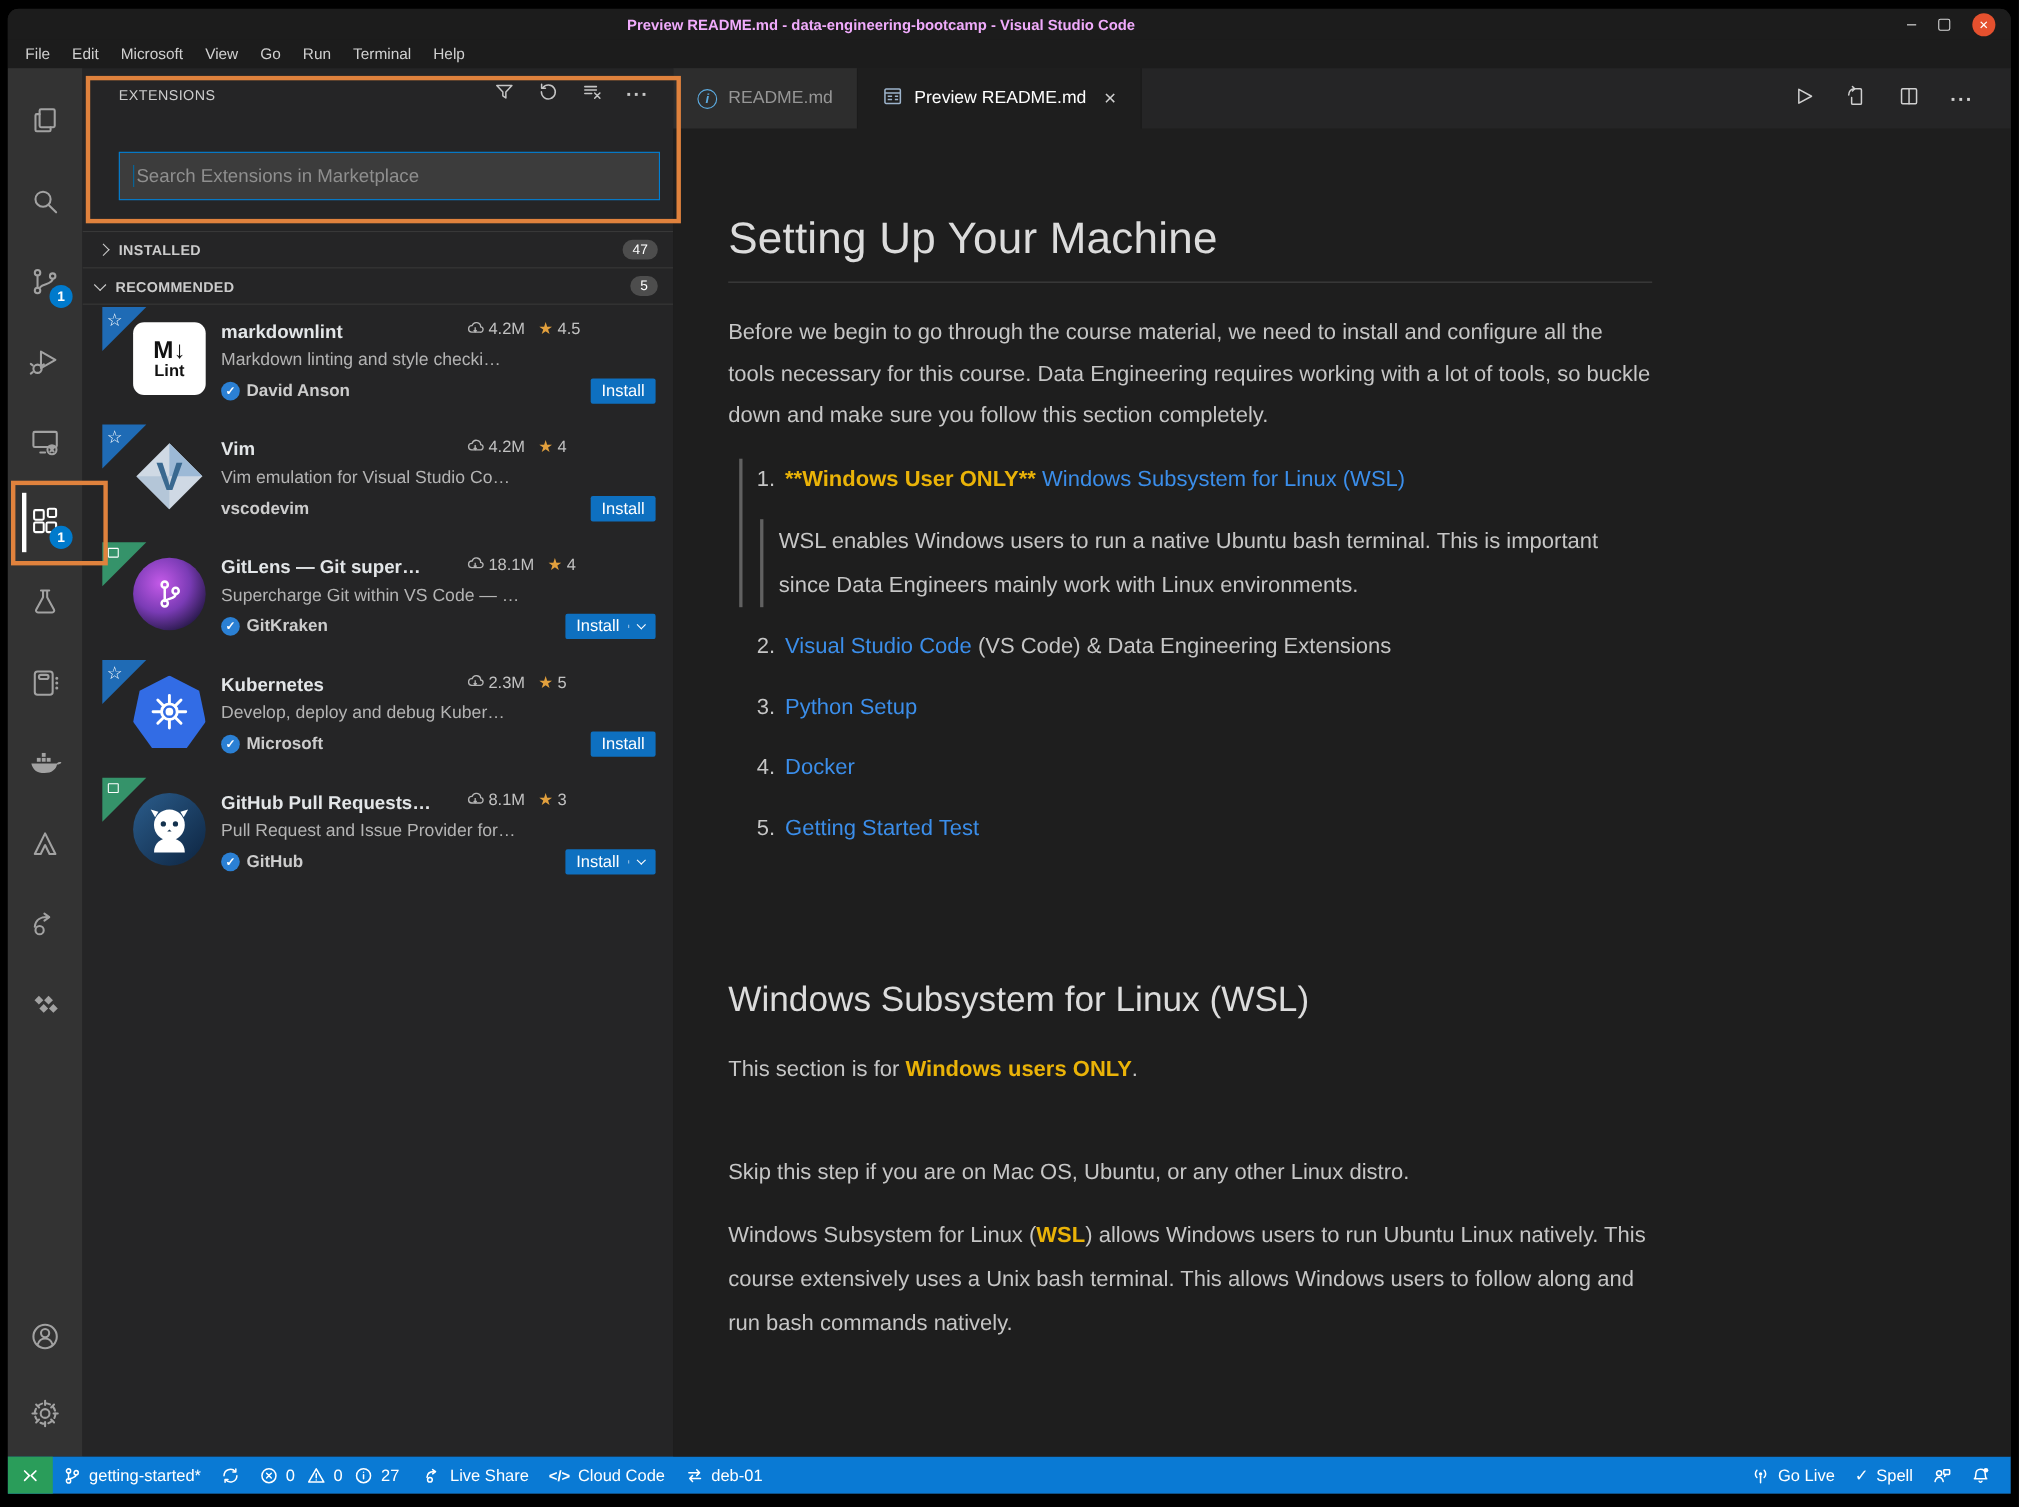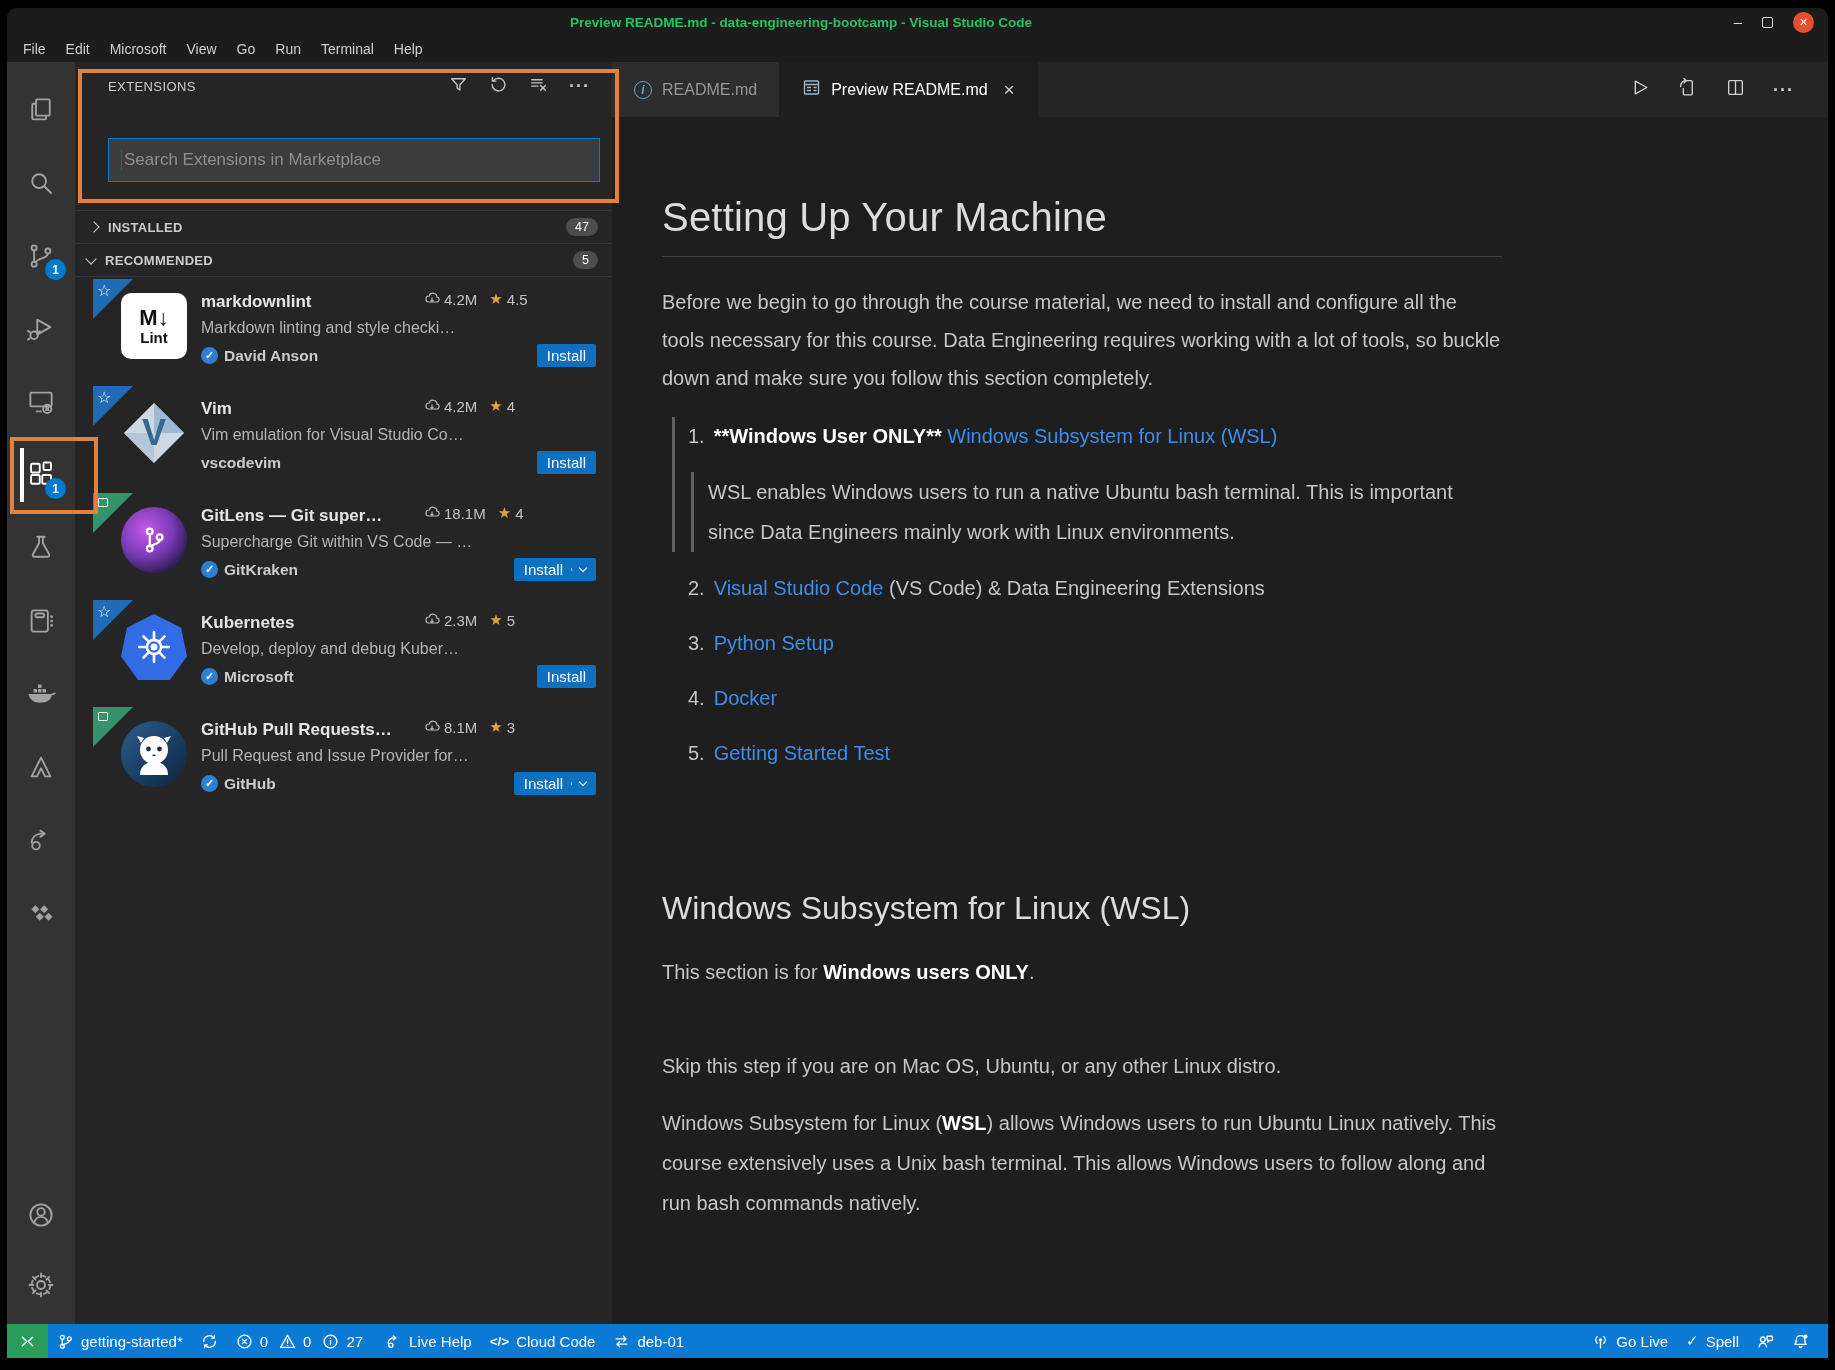--- a/index.html
+++ b/index.html
@@ -5,21 +5,21 @@
   * { margin:0; padding:0; box-sizing:border-box; }
   html,body { width:1835px; height:1370px; background:#000; overflow:hidden;
     font-family:"Liberation Sans", sans-serif; }
   .window { position:absolute; left:7px; top:8px; width:1821px; height:1350px;
     background:#1e1e1e; border-radius:10px 10px 0 0; overflow:hidden;
     display:flex; flex-direction:column; }
 
   
   .titlebar { height:28px; background:#1c1c1c; position:relative; flex:none; }
   .titlebar .title { position:absolute; left:0; top:0; width:1560px; height:28px;
-    line-height:30px; text-align:center; color:#22c55e; font-size:13.5px; font-weight:bold;padding-left:28px; }
+    line-height:30px; text-align:center; color:#f0abfc; font-size:13.5px; font-weight:bold;padding-left:28px; }
   .win-controls { position:absolute; right:14px; top:0; height:28px; display:flex;
     align-items:center; gap:20px; }
   .wc-min { color:#d8d8d8; font-size:15px; line-height:10px; }
   .wc-max { width:11px; height:11px; border:1.4px solid #d8d8d8; border-radius:2px; }
   .wc-close { width:21px; height:21px; border-radius:50%; background:#e4502e; color:#fff;
     font-size:14px; display:flex; align-items:center; justify-content:center; line-height:1; }
 
   
   .menubar { height:26px; background:#1c1c1c; display:flex; align-items:center;
     padding-left:6px; flex:none; }
@@ -113,21 +113,21 @@
   .editor-actions { margin-left:auto; display:flex; align-items:center; gap:27px; padding-right:34px; }
   .editor-actions .icon-btn svg { width:21px; height:21px; fill:none; stroke:#d0d0d0;
     stroke-width:1.3; stroke-linecap:round; stroke-linejoin:round; }
 
   .editor-body { flex:1; overflow:hidden; position:relative; background:#1e1e1e; }
   .content { padding:78px 0 0 50px; width:890px; color:#c6c6c6; font-size:20px; }
   .content h1 { font-size:40px; font-weight:400; color:#dcdcdc; padding-bottom:16px;
     border-bottom:1px solid #424242; margin-bottom:8px; letter-spacing:.2px; }
   .content p { margin-top:18px; line-height:38px; }
   .content a { color:#3b8eea; text-decoration:none; }
-  .content .b { font-weight:bold; color:#ffffff; }
+  .content .b { font-weight:bold; color:#eab308; }
   .bq { border-left:3px solid #616161; margin:20px 0 17px 10px; padding-left:13px; }
   .bq-inner { border-left:3px solid #616161; margin:16px 0 16px 3px; padding-left:14px; }
   .bq-inner p { margin:0; line-height:40px; }
   .li { line-height:38px; margin-bottom:17px; }
   .content > .li { margin-left:26px; }
   .num { margin-right:9px; }
   .content h2 { font-size:32px; font-weight:400; color:#dcdcdc; margin-top:118px; }
   .p-first { margin-top:26px !important; }
   .p-skip { margin-top:56px !important; }
   .p-wsl { line-height:40px !important; }
@@ -627,21 +627,21 @@
           <path d="M8 7.3v3.4M8 5v.01"></path>
         </svg>
       <span>27</span>
     </div>
     <div class="sb-item">
       <svg viewBox="0 0 16 16">
           <path d="M3 9.5C3.3 6 6 4.3 9.8 4.6"></path>
           <path d="M7.8 2.8 10.3 4.6 7.8 6.4"></path>
           <circle cx="5.5" cy="11.5" r="2"></circle>
         </svg>
-      <span>Live Help</span>
+      <span>Live Share</span>
     </div>
     <div class="sb-item">
       <span style="font-size:13.5px;font-weight:bold;">&lt;/&gt;</span>
       <span>Cloud Code</span>
     </div>
     <div class="sb-item">
       <svg viewBox="0 0 16 16">
           <path d="M3 5.5h9M9.8 3l2.4 2.5L9.8 8"></path>
           <path d="M13 10.5H4M6.2 8 3.8 10.5 6.2 13"></path>
         </svg>

